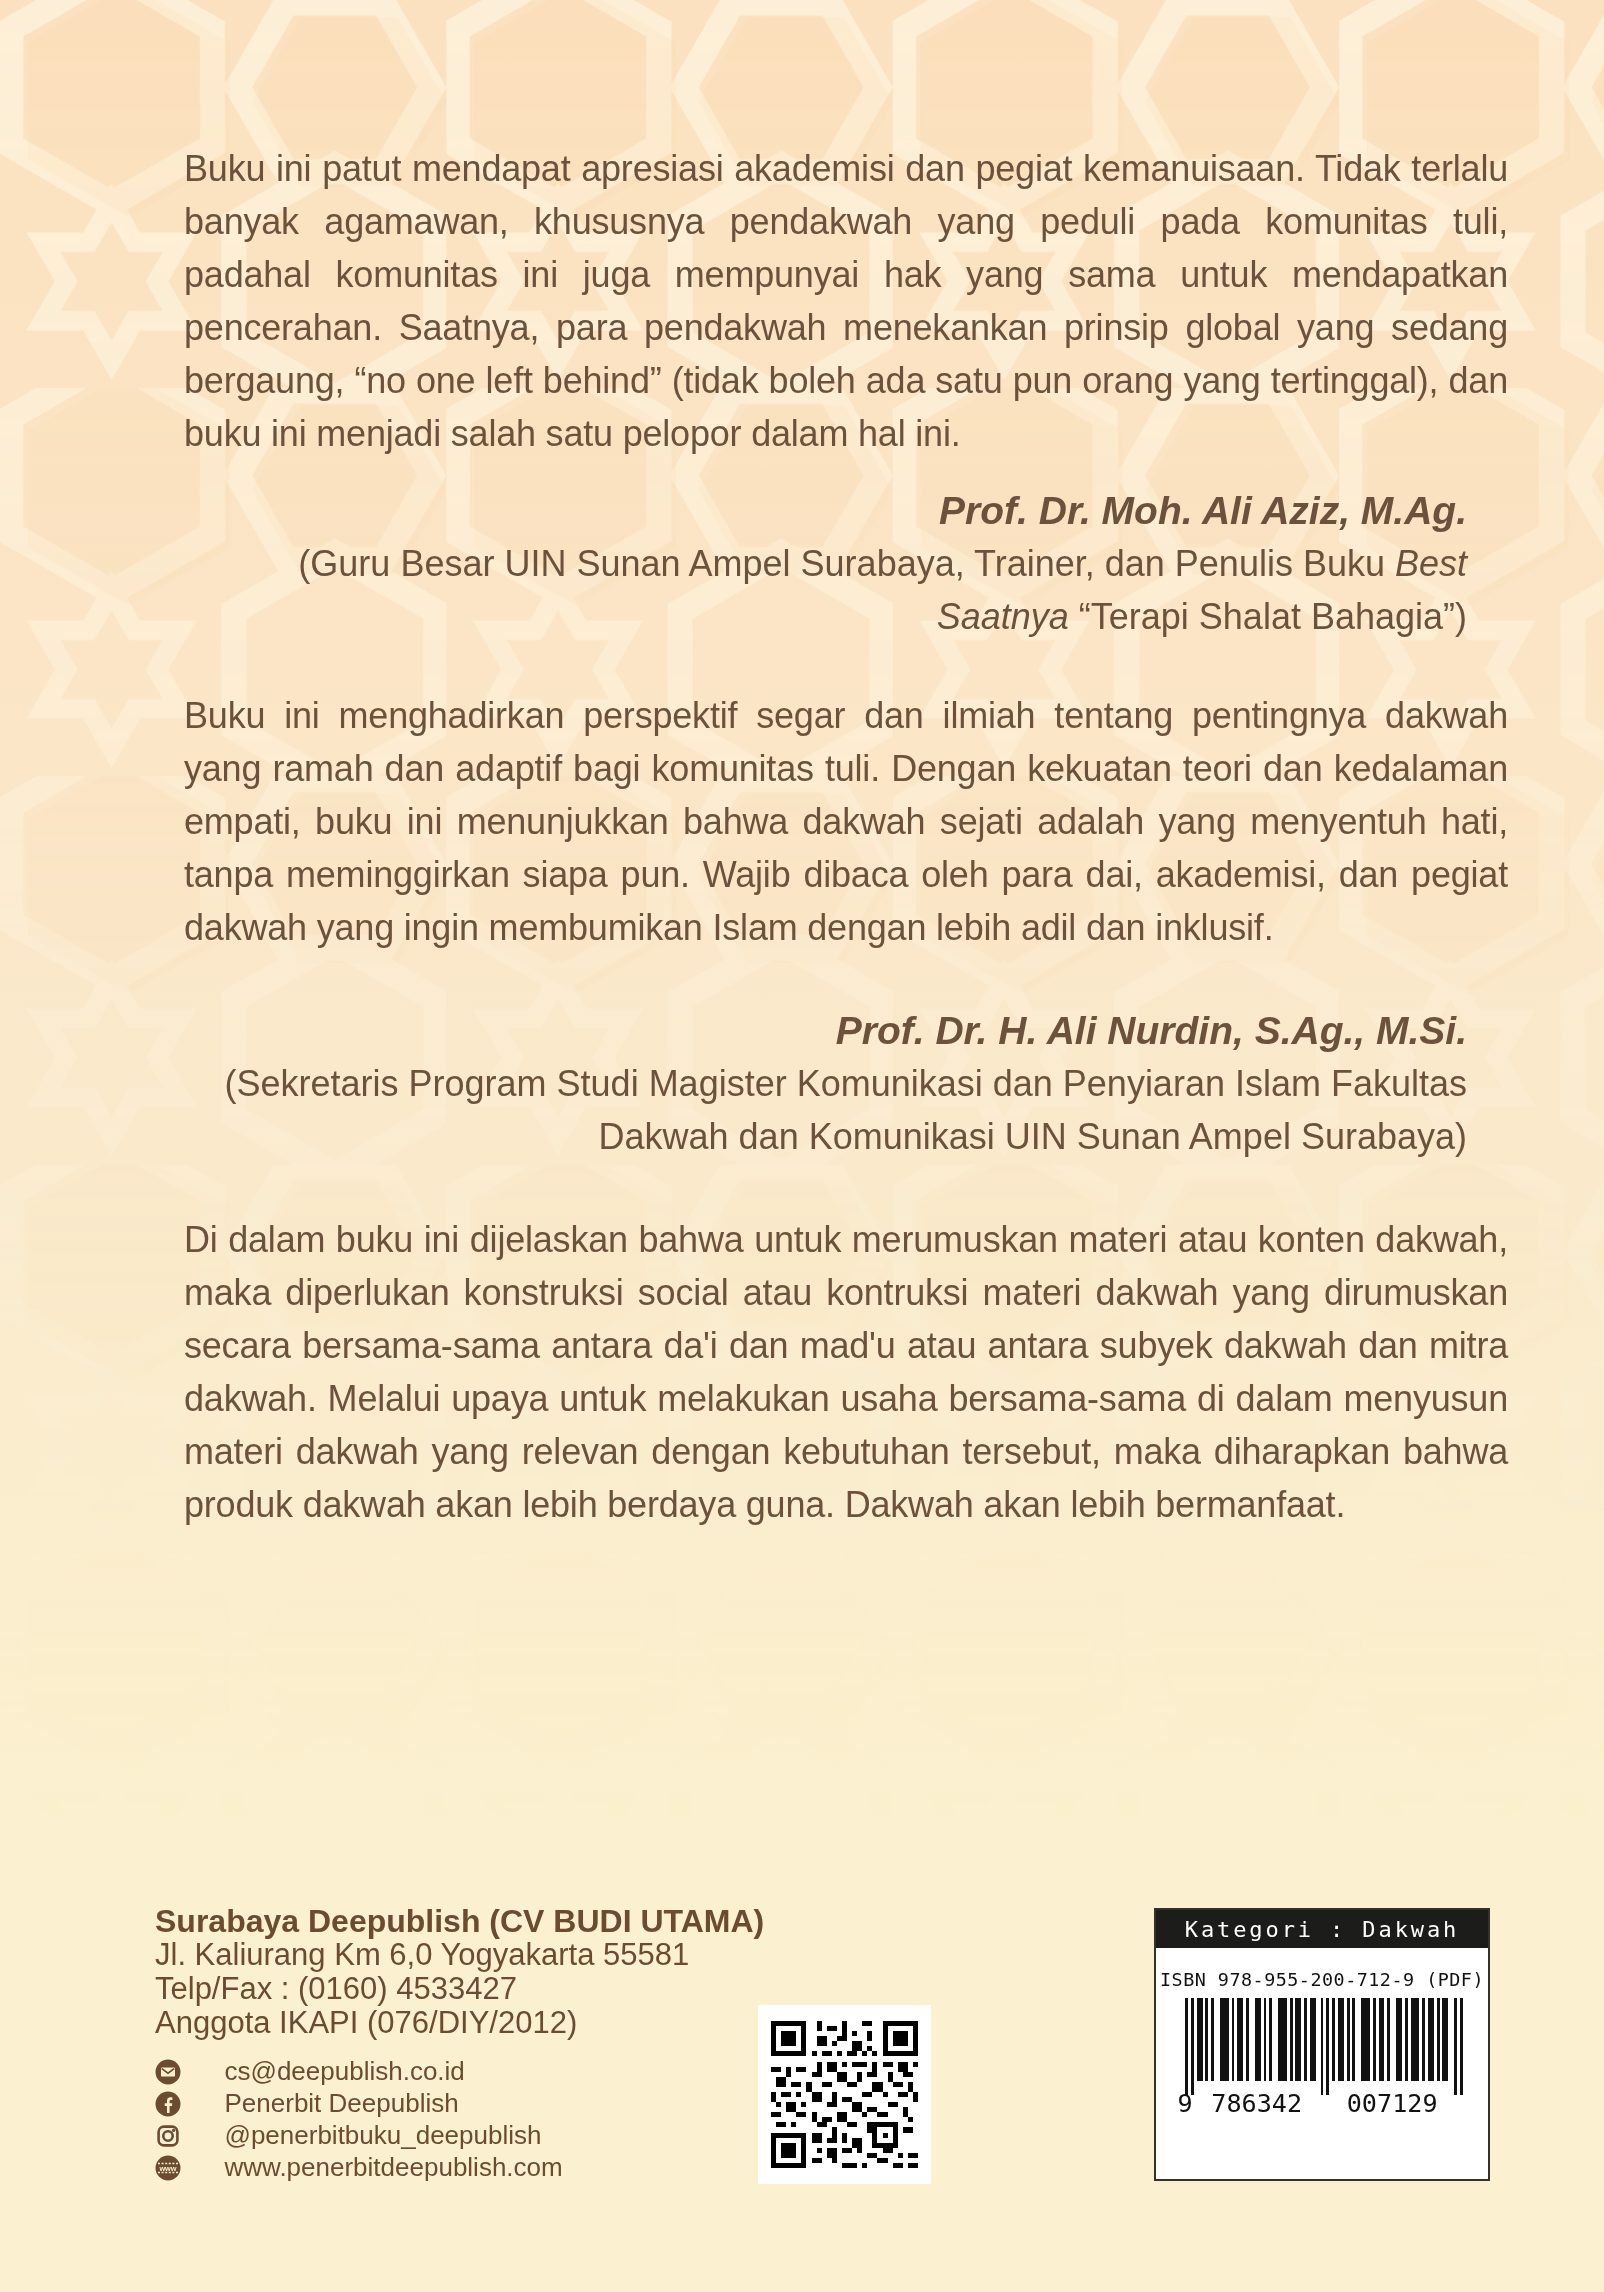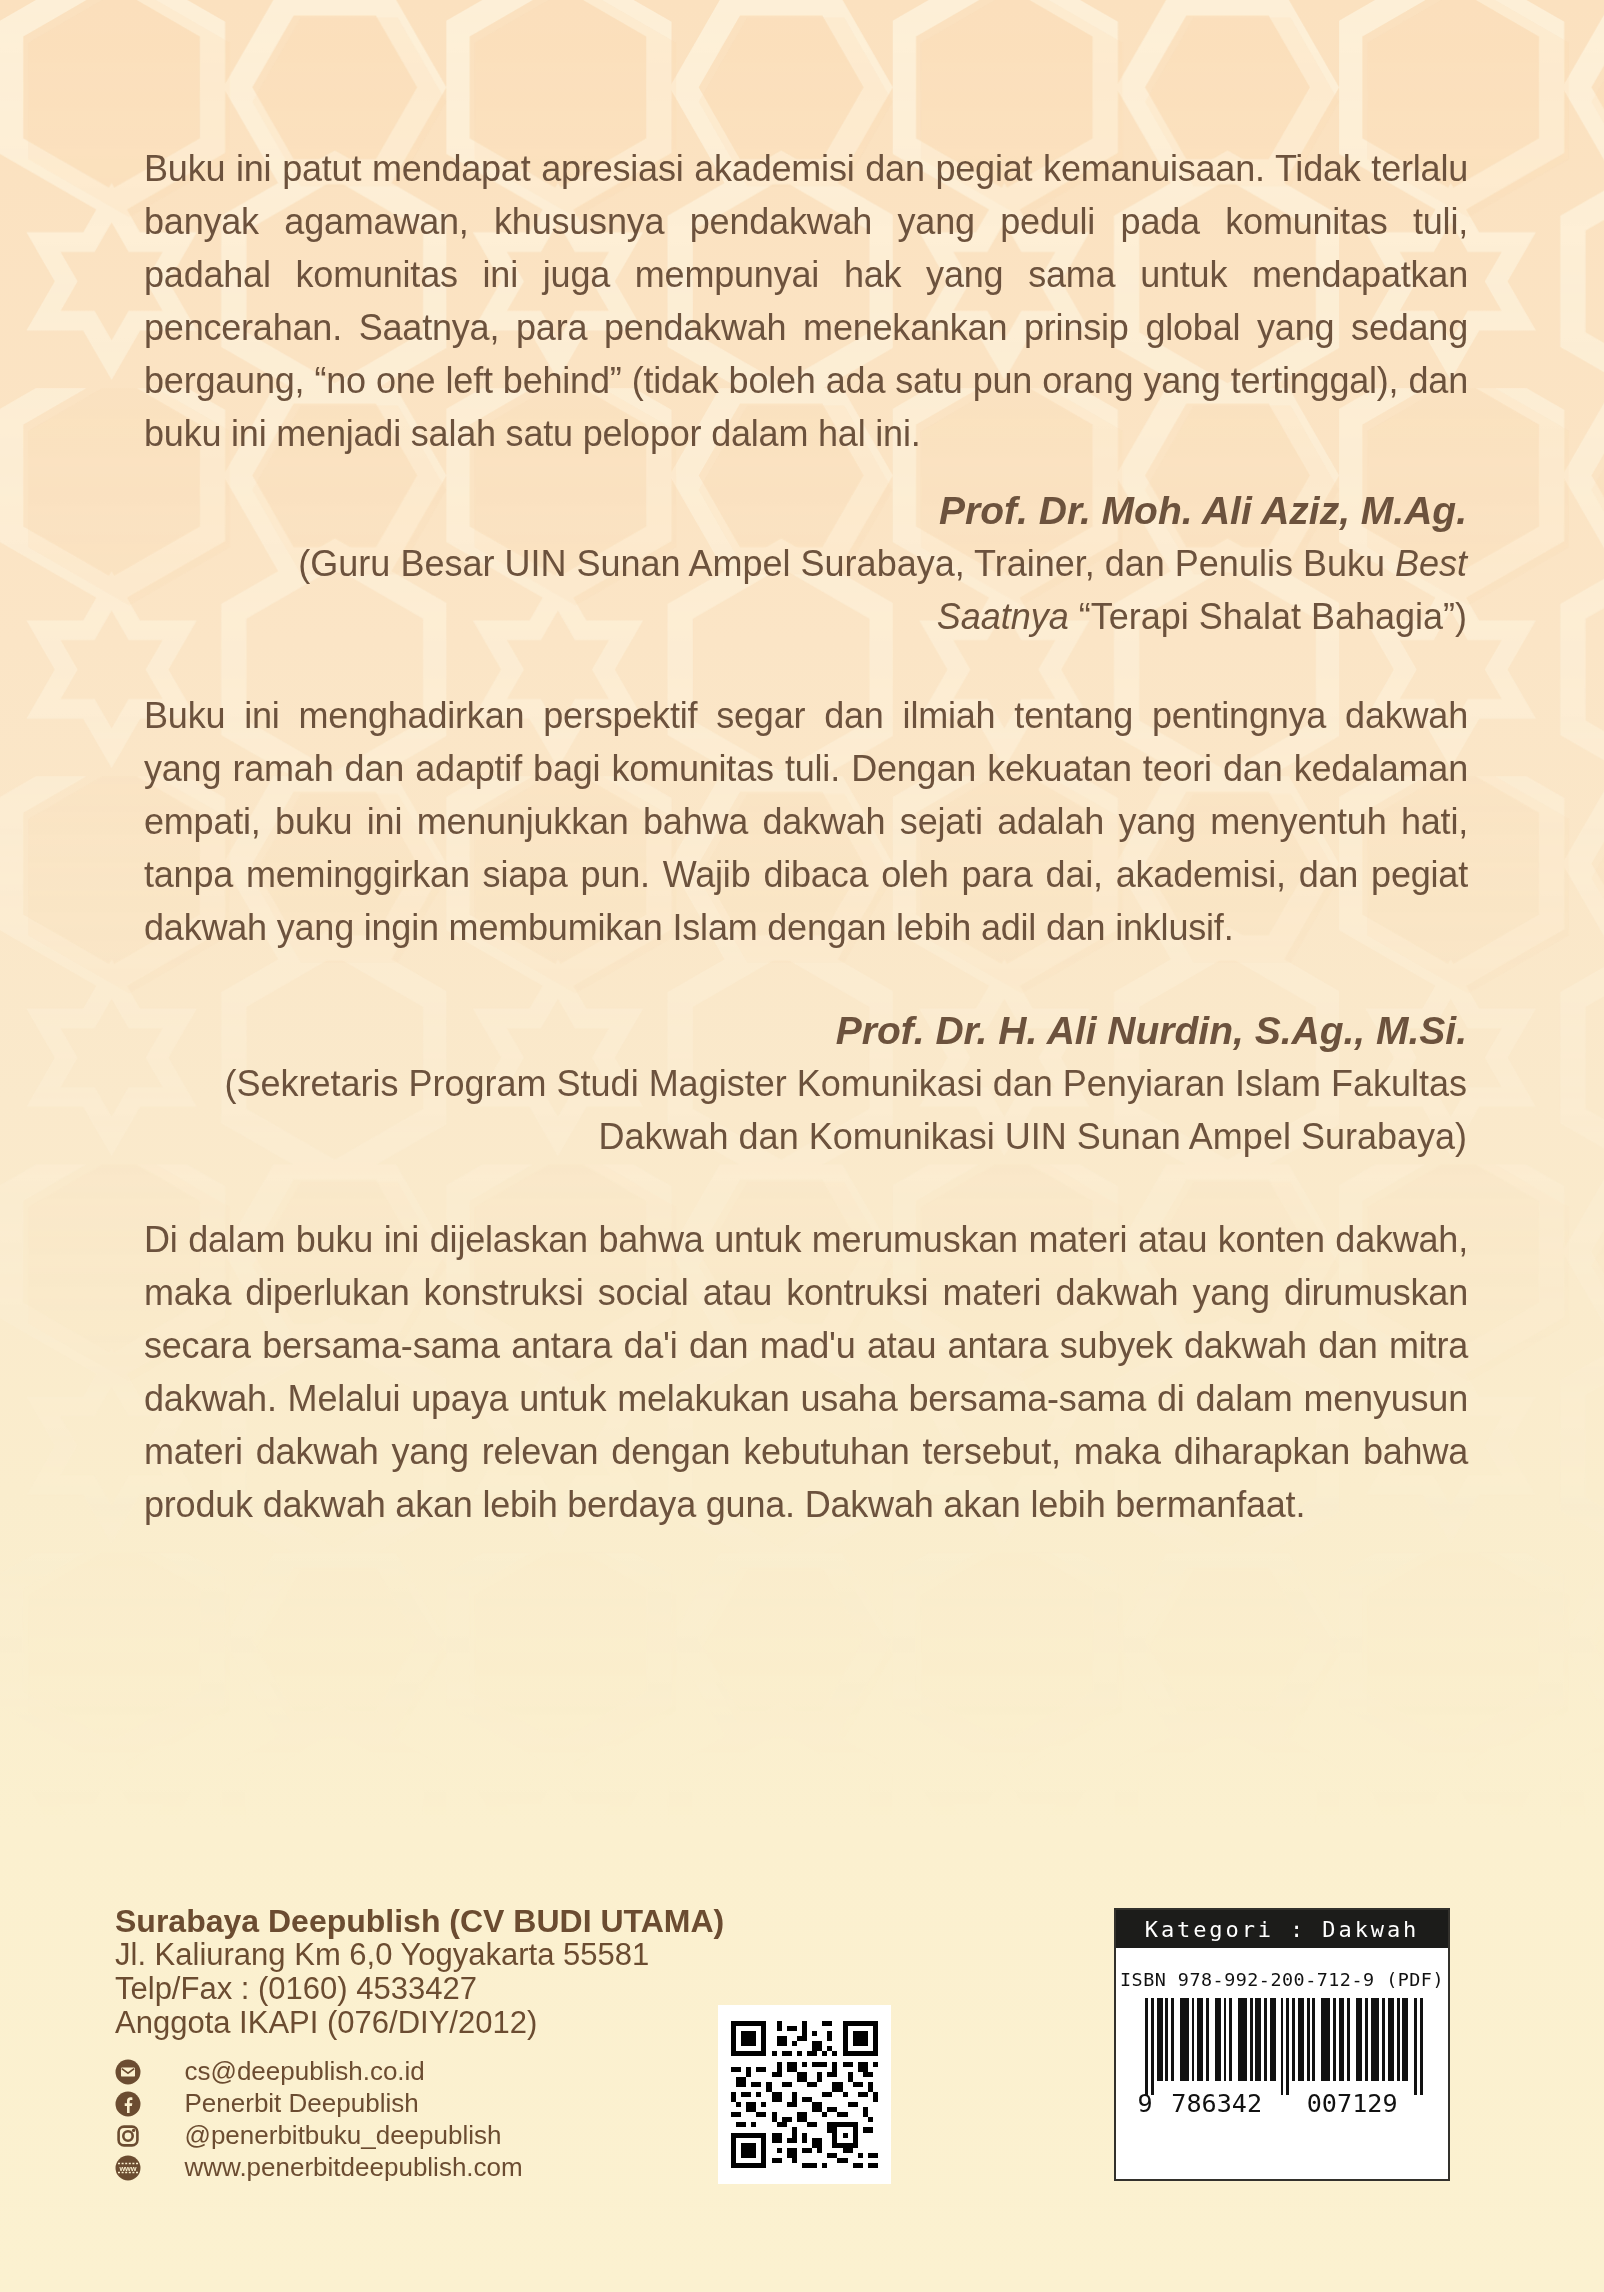--- a/index.html
+++ b/index.html
@@ -2,21 +2,21 @@
 <html><head>
 <meta charset="utf-8">
 <style>
   html,body{margin:0;padding:0;background:#e8e4d8;}
   .page{
     position:relative;width:1605px;height:2293px;overflow:hidden;
     font-family:"Liberation Sans",sans-serif;color:#6c523d;
     background:linear-gradient(180deg,#fbe1bf 0%,#fbe5c6 28%,#fae9cb 48%,#faedcd 65%,#fbf0cf 80%,#fbf1d0 100%);
   }
   .bgp{position:absolute;left:0;top:0;}
-  .content{position:absolute;inset:0;}
+  .content{position:absolute;inset:0;margin-left:40px;}
   .quote{position:absolute;left:144px;width:1324px;text-align:justify;
     font-size:36px;line-height:53px;letter-spacing:-0.2px;margin:0;}
   .attr{position:absolute;right:138px;text-align:right;}
   .attr .name{font-weight:bold;font-style:italic;font-size:39px;line-height:52px;}
   .attr .aff{font-size:36px;line-height:53px;}
   .q1{top:142px;} .a1{top:485px;width:1271px;}
   .q2{top:689px;} .a2{top:1005px;width:1324px;}
   .q3{top:1213px;} .a3{top:1582px;width:1324px;}
   .publisher{position:absolute;left:115px;top:1904px;width:679px;color:#6b4c31;}
   .pub-line{font-size:31px;line-height:34px;white-space:nowrap;}
@@ -240,21 +240,21 @@
             <rect x="18" y="28" width="1" height="1"></rect>
             <rect x="21" y="27" width="2" height="1"></rect>
             <rect x="24" y="28" width="2" height="1"></rect>
             <rect x="27" y="28" width="2" height="1"></rect>
         </g>
       </svg>
     </div>
 
     <div class="barcode-box">
       <div class="cat-bar">Kategori : Dakwah</div>
-      <div class="isbn-line">ISBN 978-992-200-712-9 (PDF)</div>
+      <div class="isbn-line">ISBN 978-955-200-712-9 (PDF)</div>
       <svg class="bars" width="291" height="118" viewBox="0 0 300 122" shape-rendering="crispEdges">
         <g fill="#111111">
           <rect x="8" y="0" width="3" height="100"></rect>
             <rect x="14" y="0" width="3" height="100"></rect>
           <rect x="20" y="0" width="6" height="86"></rect>
             <rect x="29" y="0" width="3" height="86"></rect>
             <rect x="35" y="0" width="3" height="86"></rect>
             <rect x="44" y="0" width="9" height="86"></rect>
             <rect x="56" y="0" width="3" height="86"></rect>
             <rect x="62" y="0" width="6" height="86"></rect>

